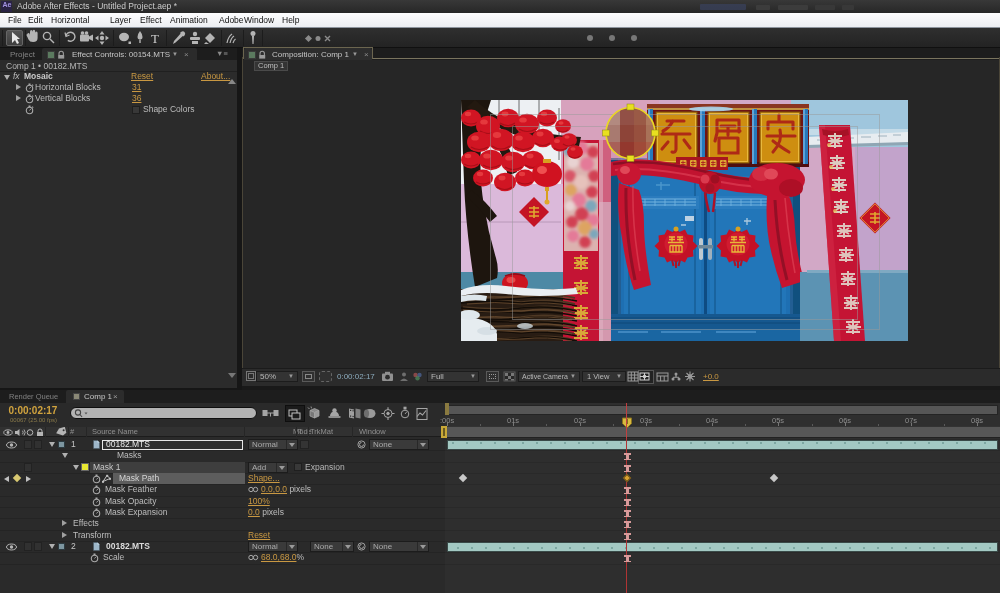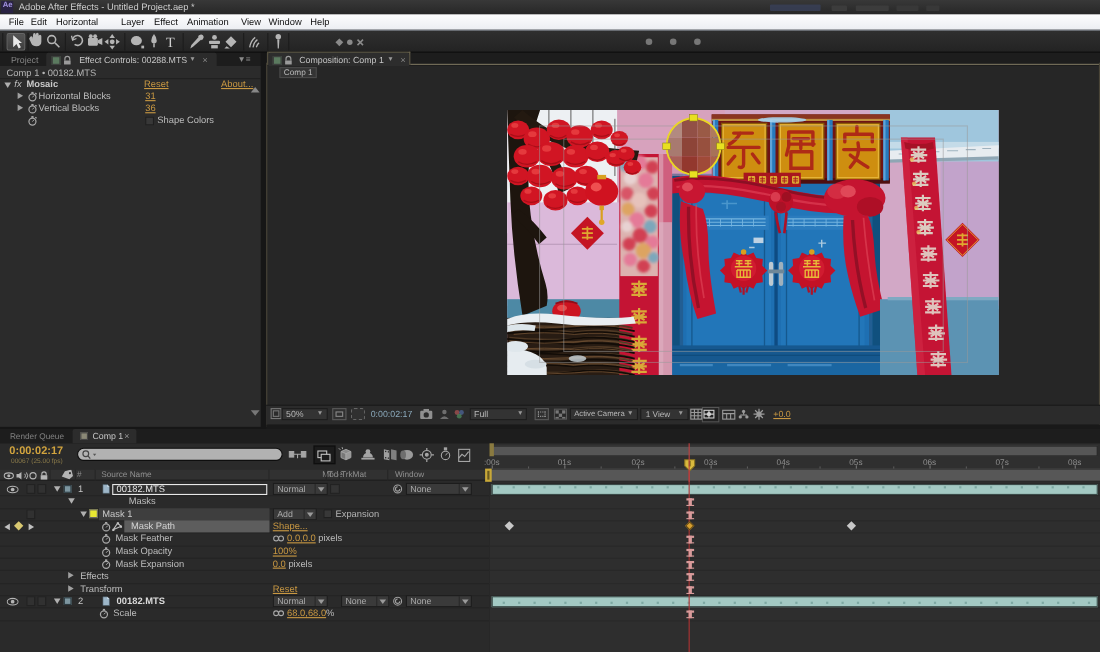--- a/index.html
+++ b/index.html
@@ -20,21 +20,21 @@
     <div class="abs" style="left:778px;top:5px;width:30px;height:5px;background:#3c3c3c;border-radius:1px;"></div>
     <div class="abs" style="left:815px;top:5px;width:20px;height:5px;background:#383838;border-radius:1px;"></div>
     <div class="abs" style="left:842px;top:5px;width:12px;height:5px;background:#383838;border-radius:1px;"></div>
     <div class="abs" style="left:0px;top:13px;width:1000px;height:15px;background:linear-gradient(#fdfdfe,#eceef2);border-bottom:1px solid #8e959e;"></div>
     <div class="t" style="left:8px;top:16px;font-size:8.5px;color:#101010;">File</div>
     <div class="t" style="left:28px;top:16px;font-size:8.5px;color:#101010;">Edit</div>
     <div class="t" style="left:51px;top:16px;font-size:8.5px;color:#101010;">Horizontal</div>
     <div class="t" style="left:110px;top:16px;font-size:8.5px;color:#101010;">Layer</div>
     <div class="t" style="left:140px;top:16px;font-size:8.5px;color:#101010;">Effect</div>
     <div class="t" style="left:170px;top:16px;font-size:8.5px;color:#101010;">Animation</div>
-    <div class="t" style="left:219px;top:16px;font-size:8.5px;color:#101010;">View</div>
+    <div class="t" style="left:219px;top:16px;font-size:8.5px;color:#101010;">Adobe</div>
     <div class="t" style="left:244px;top:16px;font-size:8.5px;color:#101010;">Window</div>
     <div class="t" style="left:282px;top:16px;font-size:8.5px;color:#101010;">Help</div>
     <div class="abs" style="left:0px;top:28px;width:1000px;height:20px;background:linear-gradient(#2f2f2f,#232323);border-bottom:1px solid #101010;"></div>
     <div class="abs" style="left:6px;top:30px;width:17px;height:16px;background:linear-gradient(#555,#3e3e3e);border:1px solid #666;border-radius:2px;"></div>
     <svg class="abs" style="left:0;top:28px;" width="660" height="20" viewBox="0 0 660 20">
 <g fill="#cfcfcf" stroke="none">
 <path d="M12 4 L12 15 L15 12 L17 16 L19 15 L17 11 L20 11 Z" fill="#e8e8e8"></path>
 </g>
 <g fill="#b5b5b5">
 <path d="M27 8 q0-3 1.5-3 q1.5 0 1.5 3 l0-4 q0-2 1.3-2 q1.3 0 1.3 2 l0 3 l0-3.5 q0-1.8 1.3-1.8 q1.3 0 1.3 1.8 l0 4 l0-2.5 q0-1.5 1.2-1.5 q1.2 0 1.2 1.5 l0 5 q0 4-4.5 4 q-3.5 0-4.6-2.5 q-1.1-2.6-1.8-3.8 q-.7-1.3.7-1.6 z"></path>
@@ -110,21 +110,21 @@
     <div class="abs" style="left:262px;top:30px;width:1px;height:16px;background:#1c1c1c;"></div>
     <div class="abs" style="left:0px;top:48px;width:237px;height:340px;background:#1d1d1d;"></div>
     <div class="abs" style="left:0px;top:60px;width:237px;height:328px;background:#2b2b2b;"></div>
     <div class="t" style="left:10px;top:50px;font-size:8px;color:#848484;">Project</div>
     <div class="abs" style="left:42px;top:48px;width:155px;height:12px;background:#2b2b2b;border-radius:2px 2px 0 0;"></div>
     <div class="abs" style="left:47px;top:51px;width:8px;height:8px;background:#5b7a5f;border:1px solid #3a3a3a;"></div>
     <svg class="abs" style="left:57px;top:50px" width="9" height="10" viewBox="0 0 9 10">
       <path d="M2 5 V3.5 a2.2 2.2 0 0 1 4.4 0 V5" fill="none" stroke="#9b9b9b" stroke-width="1.1"></path>
       <rect x="1.2" y="5" width="6" height="3.6" fill="#9b9b9b"></rect>
     </svg>
-    <div class="t" style="left:72px;top:50px;font-size:8px;color:#c6c6c6;">Effect Controls: 00288.MTS</div>
+    <div class="t" style="left:72px;top:50px;font-size:8px;color:#c6c6c6;">Effect Controls: 00154.MTS</div>
     <div class="t" style="left:172px;top:51px;font-size:6px;color:#999;">▼</div>
     <div class="t" style="left:184px;top:50px;font-size:8px;color:#8a8a8a;">×</div>
     <div class="t" style="left:216px;top:50px;font-size:7.5px;color:#8a8a8a;">▼≡</div>
     <div class="t" style="left:6px;top:62px;font-size:8.5px;color:#b4b4b4;">Comp 1 • 00182.MTS</div>
     <div class="abs" style="left:0px;top:71px;width:237px;height:1px;background:#202020;"></div>
     <div class="abs" style="left:4px;top:75px;width:0;height:0;border-left:3.5px solid transparent;border-right:3.5px solid transparent;border-top:5px solid #b0b0b0;"></div>
     <div class="t" style="left:13px;top:72px;font-size:8.5px;color:#bdbdbd;font-style:italic;">fx</div>
     <div class="t" style="left:24px;top:72px;font-size:8.5px;color:#c9c9c9;font-weight:bold;">Mosaic</div>
     <div class="t" style="left:131px;top:72px;font-size:8.5px;color:#c99842;"><span class="or">Reset</span></div>
     <div class="t" style="left:201px;top:72px;font-size:8.5px;color:#c99842;"><span class="or">About...</span></div>

